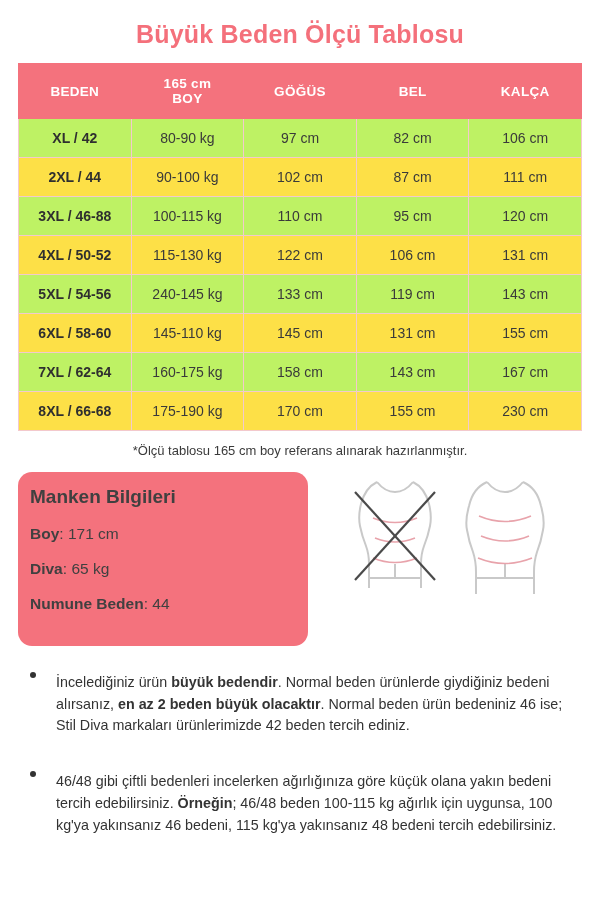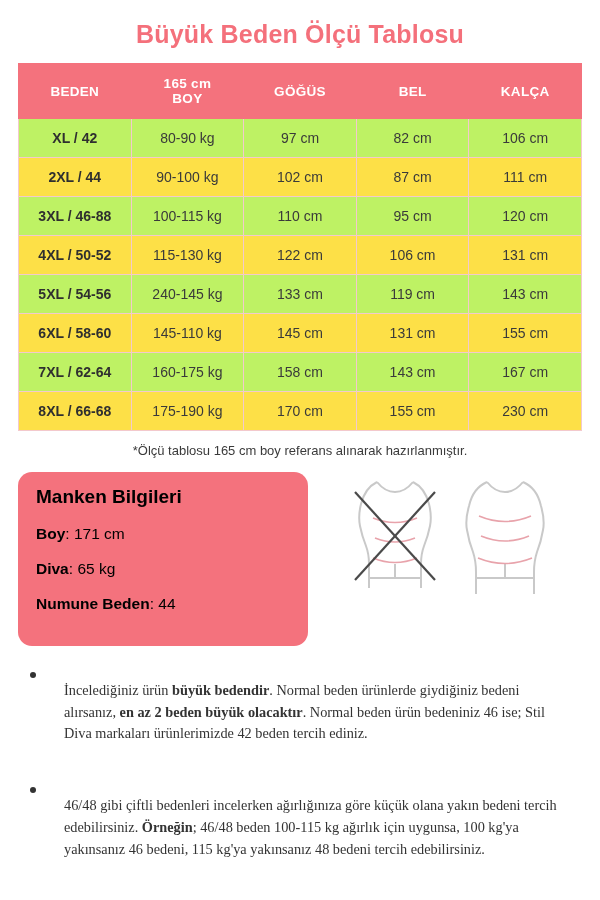--- a/index.html
+++ b/index.html
@@ -62,23 +62,23 @@
     margin: 12px 0 0 0;
   }
   .model-row {
     display: flex;
     align-items: flex-start;
     margin-top: 14px;
     gap: 10px;
   }
   .model-card {
     background: #f4727d;
-    color: #000000;
+    color: #404040;
     border-radius: 14px;
-    padding: 14px 18px 16px 18px;
+    padding: 14px 18px 16px 12px;
     width: 290px;
     flex: 0 0 auto;
   }
   .model-card .mc-title {
     font-size: 19px;
     font-weight: bold;
     margin-bottom: 9px;
   }
   .model-card .mc-line {
     font-size: 15.5px;
@@ -103,25 +103,24 @@
   }
   .bullet .dot {
     flex: 0 0 auto;
     width: 6px;
     height: 6px;
     border-radius: 50%;
     background: #333333;
     margin: 8px 12px 0 6px;
   }
   .bullet p {
-    margin: 16px;
+    margin: 8px;
     font-size: 14.3px;
     line-height: 1.52;
     color: #333333;
-    font-family: Liberation Serif, serif;
   }
   .bullet p b { font-weight: bold; }
 </style>
 </head>
 <body>
 
 <div class="page">
 
   <div class="title">Büyük Beden Ölçü Tablosu</div>
 

